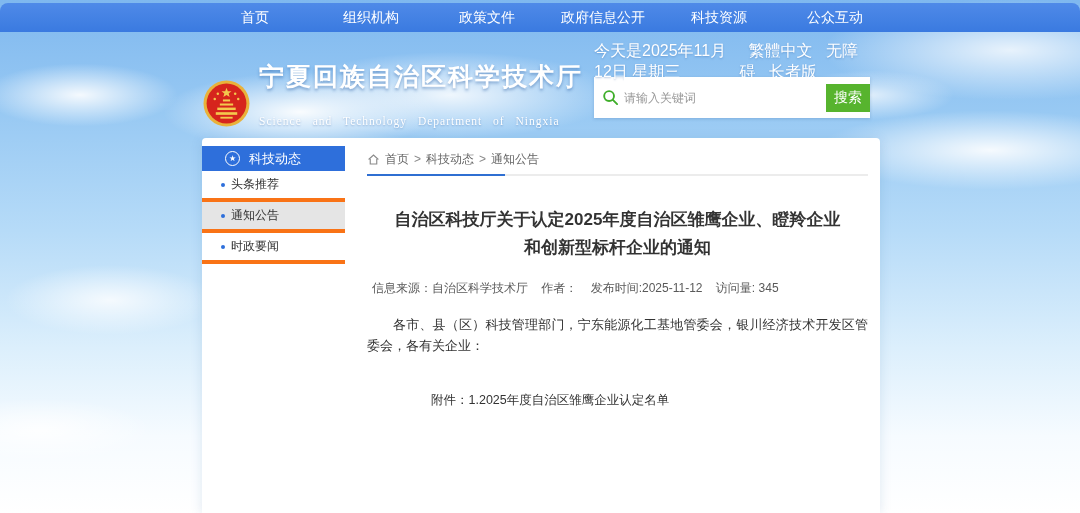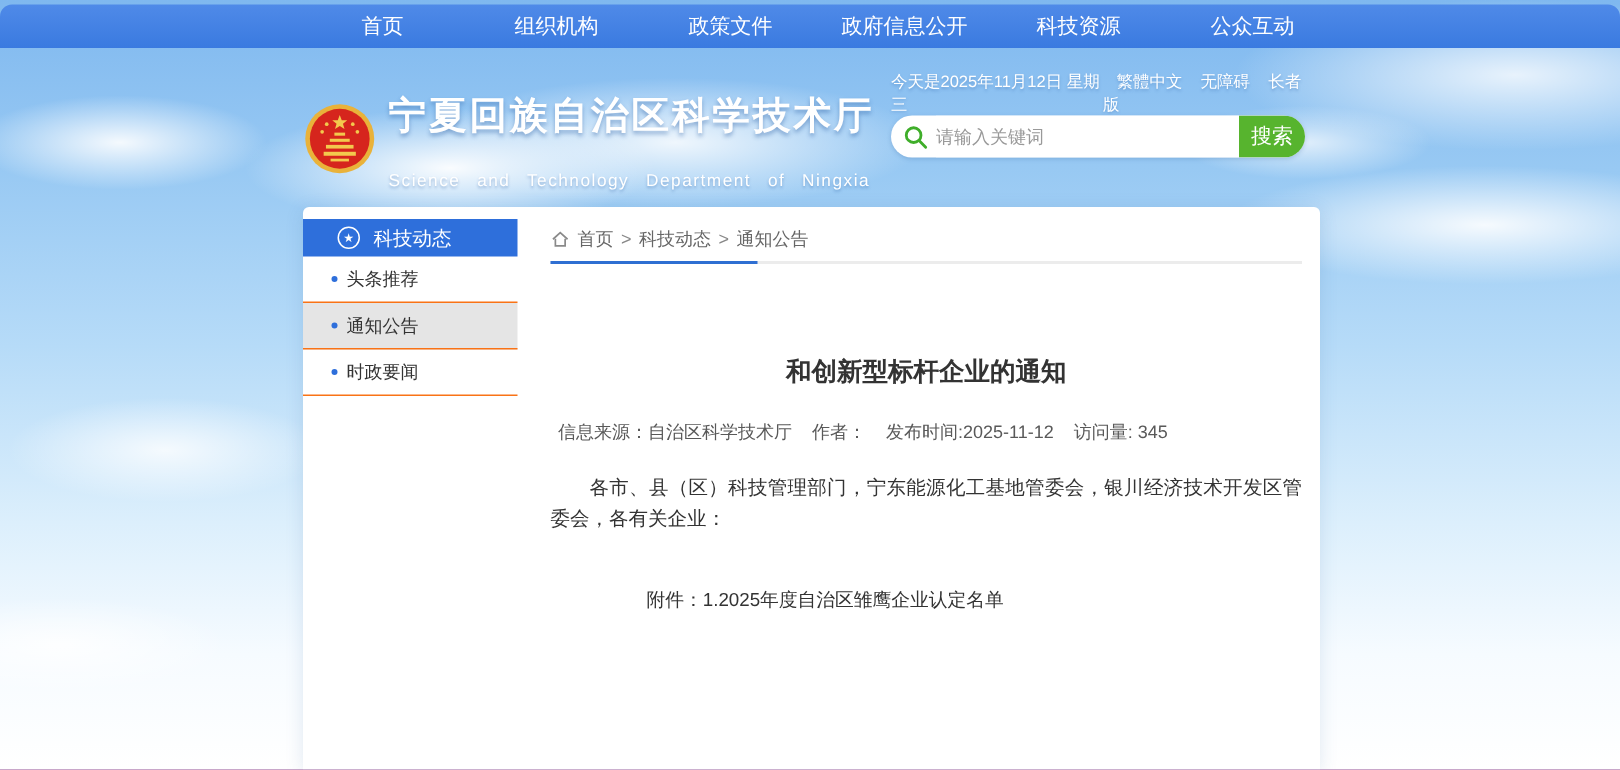--- a/index.html
+++ b/index.html
@@ -1,18 +1,18 @@
 <!DOCTYPE html>
 <html><head>
 <meta charset="utf-8">
 <style>
   * { margin:0; padding:0; box-sizing:border-box; }
   html,body { background:#fff; }
   body { font-family:"Liberation Sans","DejaVu Sans",sans-serif; }
-  .page { position:relative; width:1080px; height:513px; overflow:hidden; background:#701a75; }
+  .page { position:relative; width:1080px; height:513px; overflow:hidden; background:#d946ef; }
 
   
   .sky { position:absolute; inset:0;
     background:linear-gradient(180deg,#7fb8ef 0%,#98c9f3 22%,#b6dbf8 45%,#dceffc 68%,#f6fbff 85%,#ffffff 100%); }
   .clouds { position:absolute; inset:0;
     background:
       radial-gradient(ellipse 190px 55px at 300px 112px, rgba(255,255,255,.95) 0%, rgba(255,255,255,0) 72%),
       radial-gradient(ellipse 230px 60px at 450px 95px,  rgba(255,255,255,.85) 0%, rgba(255,255,255,0) 72%),
       radial-gradient(ellipse 140px 45px at 80px 95px,   rgba(255,255,255,.9)  0%, rgba(255,255,255,0) 70%),
       radial-gradient(ellipse 150px 50px at 110px 300px, rgba(255,255,255,.8)  0%, rgba(255,255,255,0) 70%),
@@ -25,52 +25,52 @@
   
   .topnav { position:absolute; top:3px; left:0; right:0; height:29px;
     background:linear-gradient(180deg,#4f8ae8,#3a7ae0); border-radius:8px 8px 0 0;
     display:flex; align-items:center; }
   .topnav a { display:block; width:116px; text-align:center; color:#fff; font-size:14px;
     line-height:29px; text-decoration:none; cursor:pointer; }
   .topnav a:first-child { margin-left:197px; }
 
   
   .hdr { position:absolute; top:52px; left:203px; right:210px; display:flex; justify-content:space-between; }
-  .brand { display:flex; align-items:center; }
+  .brand { display:flex; align-items:flex-end;font-family:Liberation Serif, serif; }
   .emblem { width:47px; height:47px; display:block; margin-top:6px; }
   .brand-text { margin-left:9px; }
   .site-title { color:#fff; font-size:25px; font-weight:bold; letter-spacing:2px;
     text-shadow:0 2px 3px rgba(40,90,160,.45); margin-top:8px; }
   .site-subtitle { color:#fff; font-size:11.5px; letter-spacing:1px; word-spacing:7px; margin-top:22px;
     text-shadow:0 1px 2px rgba(40,90,160,.4); }
   .hdr-right { width:276px; }
   .utility { display:flex; justify-content:space-between; align-items:center; color:#fff;
-    font-size:11px; height:16px; margin-top:2px; text-shadow:0 1px 2px rgba(40,90,160,.35); }
+    font-size:16px; height:16px; margin-top:2px; text-shadow:0 1px 2px rgba(40,90,160,.35); }
   .utility a { color:#fff; text-decoration:none; margin-left:9px; cursor:pointer;text-align:center; }
-  .searchbar { margin-top:7px; height:28px; background:#fff; border-radius:14px; display:flex;
+  .searchbar { margin-top:7px; height:41px; background:#fff; border-radius:0; display:flex;
     align-items:center; overflow:hidden; box-shadow:0 1px 3px rgba(50,100,160,.25); }
   .search-icn { display:flex; align-items:center; padding:0 5px 0 8px; }
   .searchbar input { flex:1; border:0; outline:0; font-size:12px; color:#333; height:100%;
     font-family:inherit; }
   .searchbar input::placeholder { color:#999; }
   .search-btn { width:44px; height:28px; border:0; background:#57b42e; color:#fff; font-size:14px;
     cursor:pointer; font-family:Liberation Sans, sans-serif; }
 
   
   .panel { position:absolute; left:202px; top:138px; width:678px; bottom:0; background:#fff;
     border-radius:4px 4px 0 0; box-shadow:0 2px 12px rgba(50,100,160,.15); display:flex; }
 
   
   .sidebar { width:143px; flex:none; padding-top:8px; }
   .side-header { height:25px; background:#2e6fdb; color:#fff; font-size:13px; display:flex;
     align-items:center; gap:9px; padding-left:23px; }
   .side-icn { width:15px; height:15px; border:1px solid #fff; border-radius:50%; display:flex;
     align-items:center; justify-content:center; font-size:8px; color:#fff; line-height:1; }
   .side-item { height:31px; display:flex; align-items:center; gap:6px; padding-left:19px;
-    font-size:12px; color:#333; border-bottom:1px solid #f97316; cursor:pointer; }
+    font-size:12px; color:#333; border-bottom:4px solid #f97316; cursor:pointer; }
   .side-item:first-of-type { margin-top:8px; }
   .side-item .dot { width:4px; height:4px; border-radius:50%; background:#2e6fdb; flex:none; }
   .side-item.active { background:#e5e5e5; }
 
   
   .content { flex:1; padding:12px 12px 0 22px; min-width:0; }
   .breadcrumb { display:flex; align-items:center; gap:5px; font-size:12px; color:#666; height:18px; }
   .breadcrumb a { color:#666; text-decoration:none; cursor:pointer; }
   .breadcrumb .sep { color:#888; }
   .bc-line { height:2px; background:#ececec; margin-top:6px; position:relative; }
@@ -176,21 +176,21 @@
         <span class="sep">&gt;</span>
         <a>科技动态</a>
         <span class="sep">&gt;</span>
         <a>通知公告</a>
       </div>
       <div class="bc-line">
         <span class="accent"></span>
       </div>
 
       <h1 class="title">
-        <br>
+        <span>自治区科技厅关于认定2025年度自治区雏鹰企业、瞪羚企业</span><br>
         <span>和创新型标杆企业的通知</span>
       </h1>
 
       <div class="meta">
         <span>信息来源：自治区科学技术厅</span>
         <span>作者：</span>
         <span>发布时间:2025-11-12</span>
         <span>访问量: 345</span>
       </div>
 

